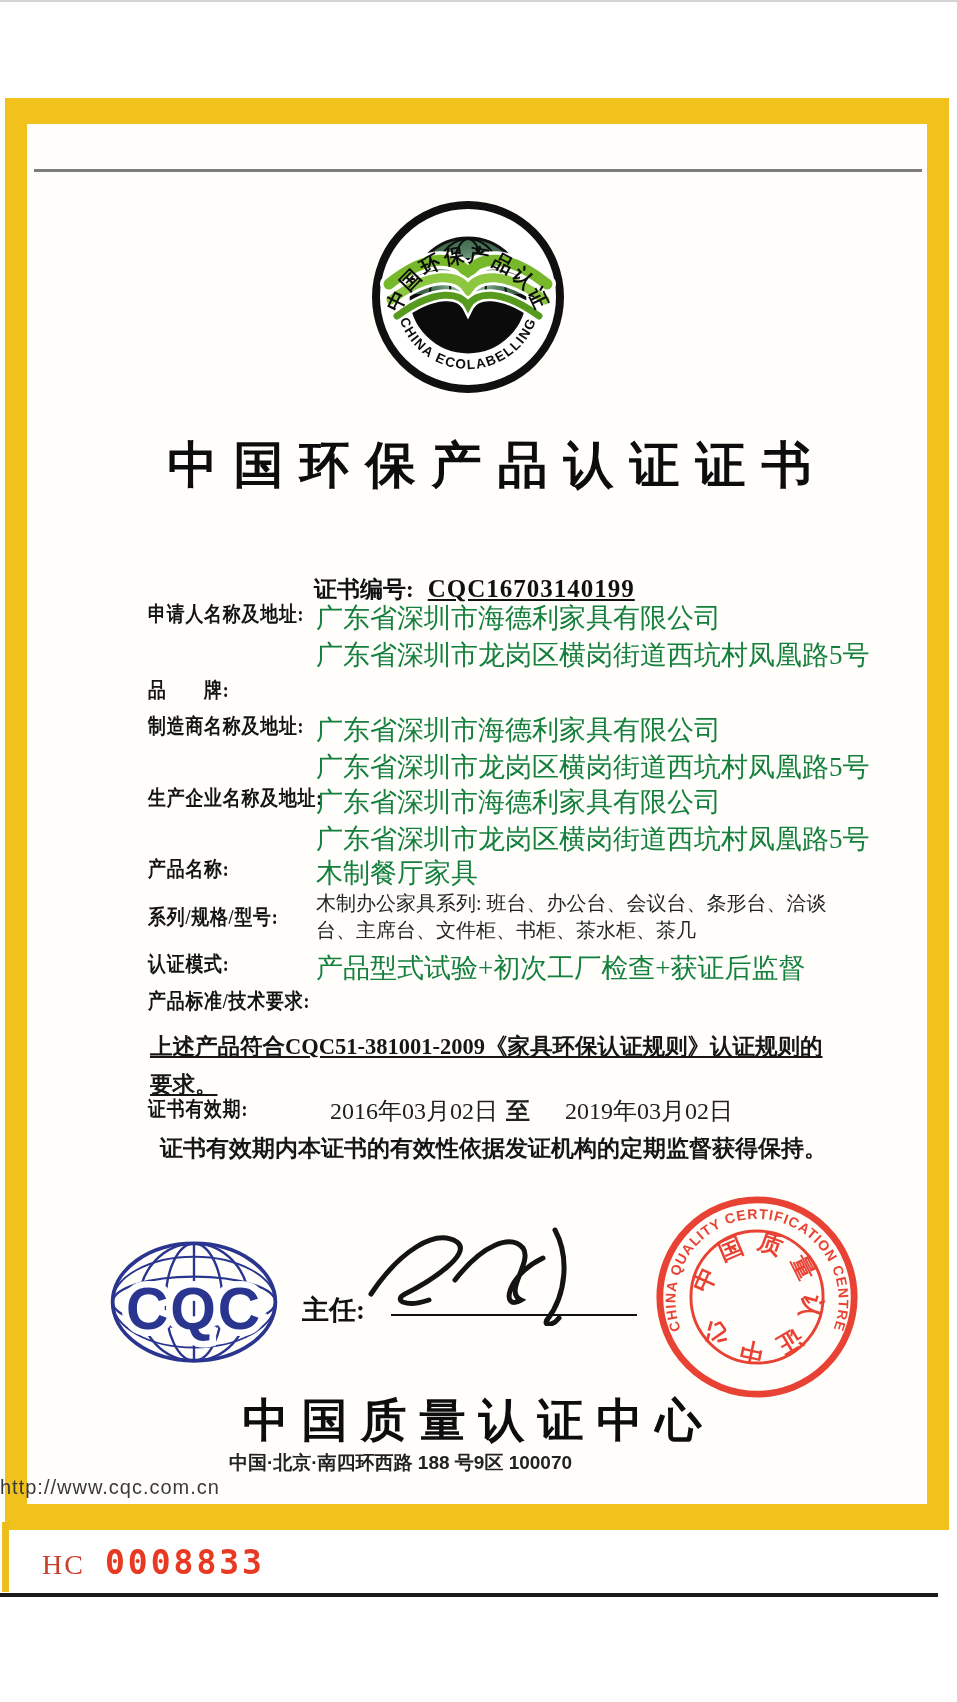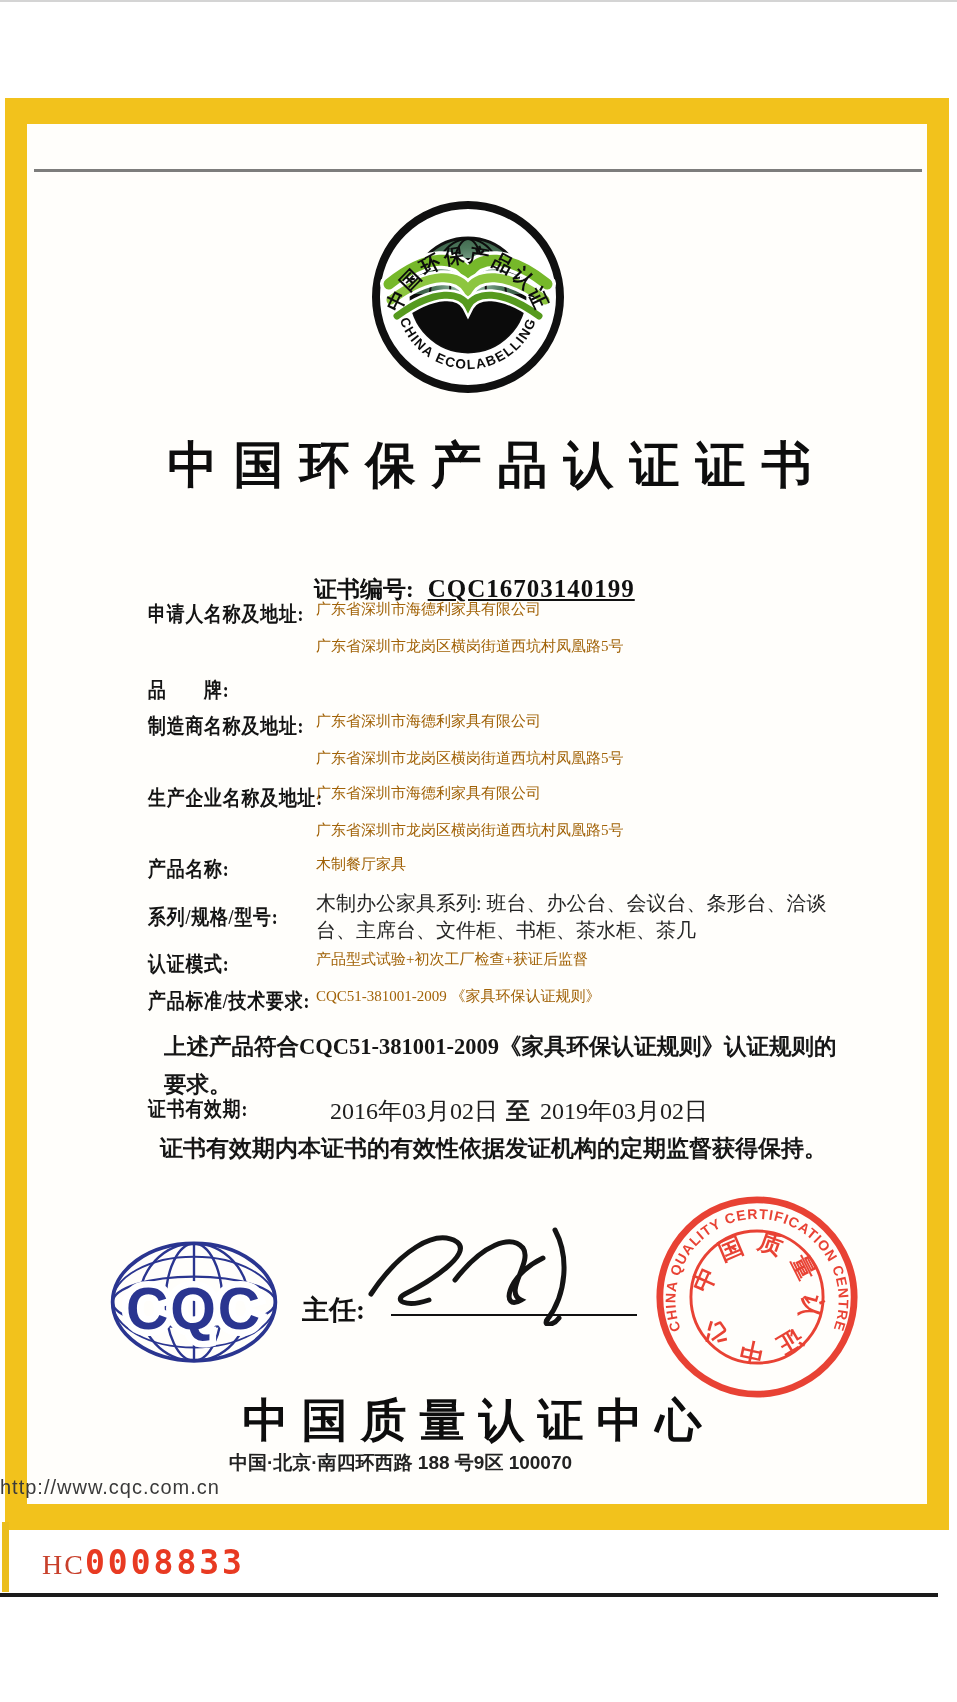--- a/index.html
+++ b/index.html
@@ -18,48 +18,48 @@
   .eco-logo{left:371px;top:200px;width:195px;height:195px;}
   
   .title{left:0;top:432px;width:957px;text-align:center;font-family:"Liberation Sans",sans-serif;
          font-weight:700;font-size:50px;letter-spacing:16px;color:#0d0d0d;white-space:nowrap;padding-left:19px;}
   
   .certno{left:314px;top:574px;white-space:nowrap;font-size:23px;font-weight:700;color:#111;}
   .certno .num{font-weight:600;font-size:25px;letter-spacing:1px;margin-left:14px;text-decoration:underline;}
   
   .lbl{position:absolute;left:148px;font-size:21px;font-weight:700;color:#141414;
        transform:scaleX(.85);transform-origin:0 0;white-space:nowrap;letter-spacing:1px;}
-  .val{position:absolute;left:316px;font-size:15px;color:#a16207;white-space:nowrap;}
+  .val{position:absolute;left:316px;font-size:27px;color:#15803d;white-space:nowrap;}
   .val-wrap{position:absolute;left:316px;width:548px;font-size:20px;line-height:27px;color:#262626;white-space:normal;}
   .t600{top:600px}.t637{top:637px}.t676{top:676px}.t712{top:712px}.t749{top:749px}
   .t784{top:784px}.t821{top:821px}.t855{top:855px}.t890{top:890px}.t903{top:903px}
   .t950{top:950px}.t987{top:987px}
   
-  .statement{left:164px;top:1028px;width:692px;font-size:22.5px;line-height:38px;
-             font-weight:600;color:#161616;}
+  .statement{left:150px;top:1028px;width:692px;font-size:22.5px;line-height:38px;
+             font-weight:600;color:#161616;text-decoration:underline;}
   .validity-label{left:148px;top:1095px;}
   .vfrom{position:absolute;left:330px;top:1095px;font-size:24px;color:#202020;}
   .vword{position:absolute;left:506px;top:1095px;font-size:24px;font-weight:700;color:#202020;}
-  .vto{position:absolute;left:540px;top:1095px;font-size:24px;color:#202020;}
+  .vto{position:absolute;left:565px;top:1095px;font-size:24px;color:#202020;}
   .note{left:160px;top:1133px;width:740px;font-size:23px;font-weight:700;color:#161616;white-space:nowrap;}
   
   .cqc-logo{left:103px;top:1234px;width:182px;height:140px;}
   .director{left:302px;top:1292px;font-size:27px;font-weight:700;color:#111;white-space:nowrap;}
   .signature{left:365px;top:1218px;width:220px;height:108px;}
   .sig-line{left:391px;top:1314px;width:246px;height:2px;background:#111;}
   .stamp{left:654px;top:1194px;width:206px;height:206px;}
   
   .org{left:0;top:1390px;width:957px;text-align:center;font-family:"Liberation Sans",sans-serif;
        font-weight:700;font-size:46px;letter-spacing:13px;color:#0d0d0d;white-space:nowrap;}
   .addr{left:0;top:1450px;width:801px;text-align:center;font-family:"Liberation Sans",sans-serif;
         font-weight:600;font-size:19px;color:#222;white-space:nowrap;}
   .url{left:0;top:1476px;width:957px;font-family:"Liberation Sans",sans-serif;
        font-size:20px;letter-spacing:1px;color:#3a3a3a;white-space:nowrap;}
   
-  .serial{left:42px;top:1543px;display:flex;align-items:baseline;}
+  .serial{left:42px;top:1543px;display:flex;align-items:baseline;gap:20px;}
   .serial .pre{font-family:"Liberation Serif",serif;font-size:28px;color:#c8402c;letter-spacing:2px;}
   .serial .num{font-family:"DejaVu Sans Mono",monospace;font-weight:700;font-size:33px;
                color:#e83a22;letter-spacing:3px;}
 </style>
 </head>
 <body>
 
 <div class="page">
 
   <div class="abs scan-top"></div>
@@ -133,21 +133,20 @@
   <div class="lbl t855">产品名称:</div>
   <div class="val t855">木制餐厅家具</div>
 
   <div class="lbl t903">系列/规格/型号:</div>
   <div class="val-wrap t890">木制办公家具系列: 班台、办公台、会议台、条形台、洽谈台、主席台、文件柜、书柜、茶水柜、茶几</div>
 
   <div class="lbl t950">认证模式:</div>
   <div class="val t950">产品型式试验+初次工厂检查+获证后监督</div>
 
   <div class="lbl t987">产品标准/技术要求:</div>
-  <div class="val t987">CQC51-381001-2009 《家具环保认证规则》</div>
 
   <div class="abs statement">上述产品符合CQC51-381001-2009《家具环保认证规则》认证规则的要求。</div>
 
   <div class="lbl validity-label" style="top:1095px">证书有效期:</div>
   <span class="vfrom">2016年03月02日</span>
   <span class="vword">至</span>
   <span class="vto">2019年03月02日</span>
 
   <div class="abs note">证书有效期内本证书的有效性依据发证机构的定期监督获得保持。</div>
 

